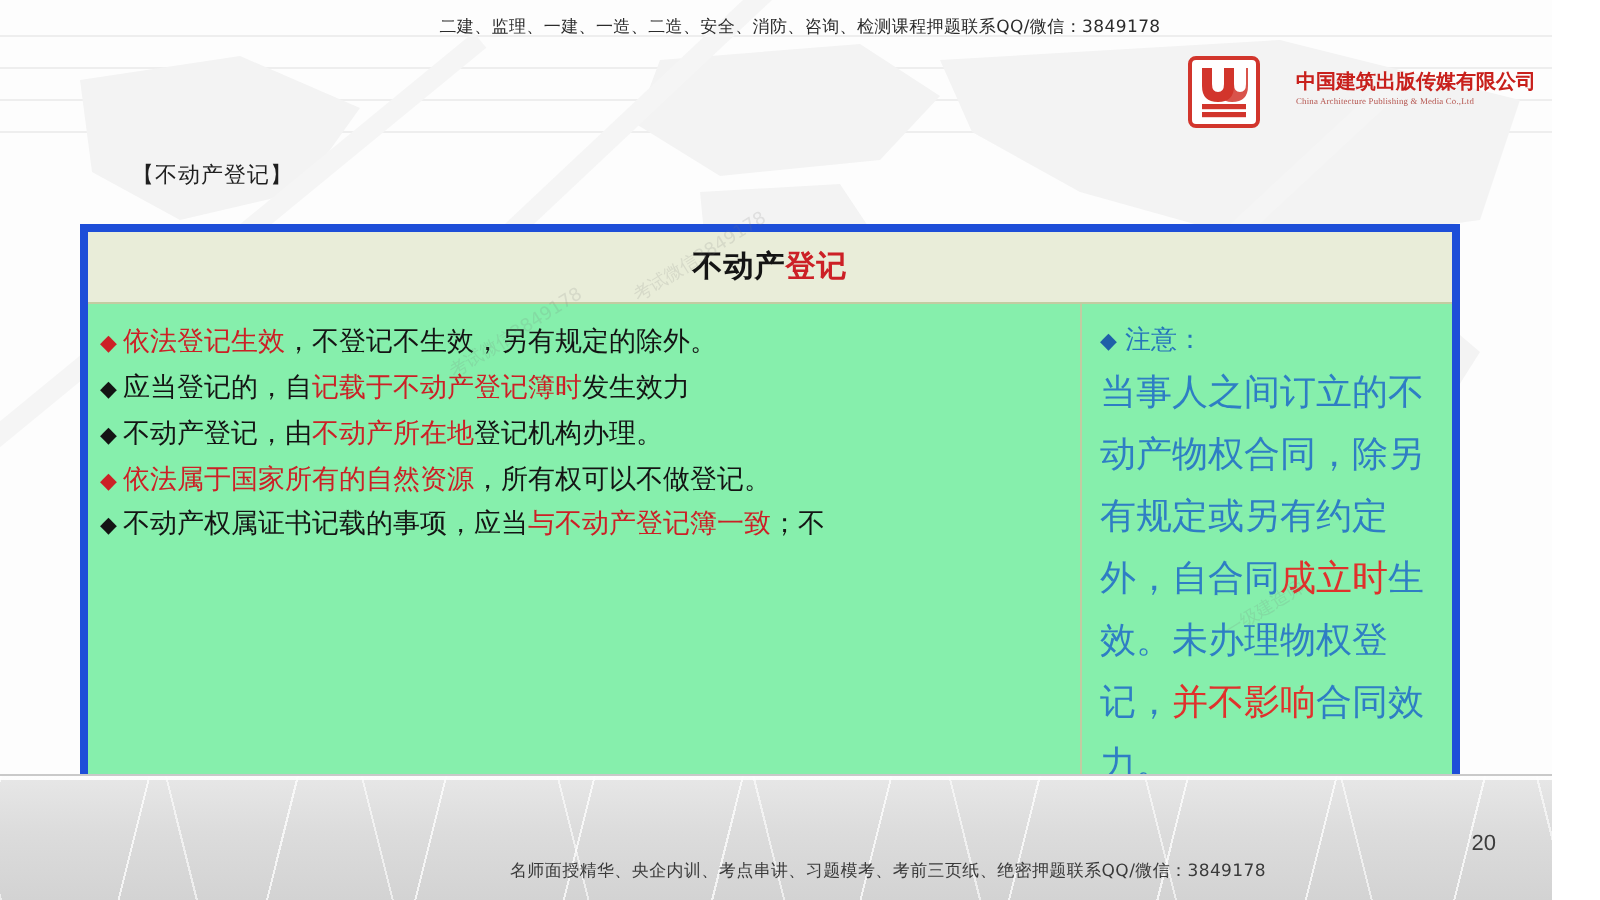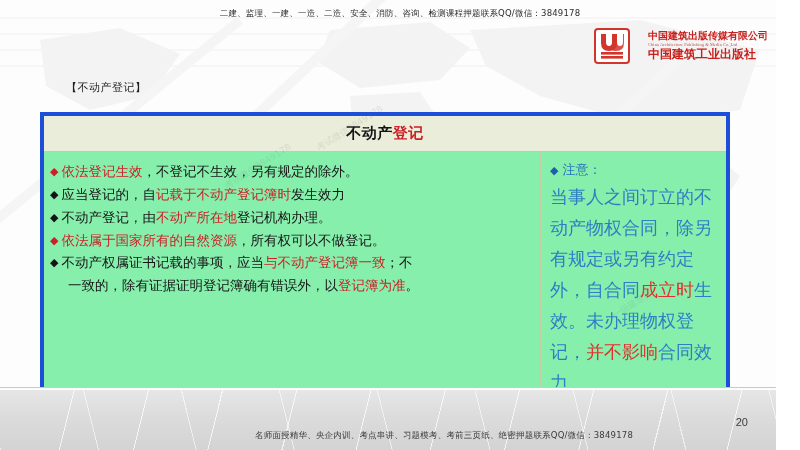--- a/index.html
+++ b/index.html
@@ -301,21 +301,20 @@
       <svg width="32" height="32" viewBox="0 0 32 32">
         <path d="M5 4 h5 v8 q0 4 3 4 q3 0 3 -4 V4 h5 v9 q0 8 -8 8 q-8 0 -8 -8 Z" fill="#d2352c"></path>
         <path d="M16 4 h5 v8 q0 4 3 4 q3 0 3 -4 V4 h1 v9 q0 8 -8 8 q-4 0 -4 -2 Z" fill="#d2352c" opacity=".85"></path>
         <rect x="5" y="22" width="22" height="2.6" fill="#d2352c"></rect>
         <rect x="5" y="26" width="22" height="2.6" fill="#d2352c"></rect>
       </svg>
     </div>
     <div class="logo-words">
       <div class="logo-cn1">中国建筑出版传媒有限公司</div>
       <div class="logo-en">China Architecture Publishing &amp; Media Co.,Ltd</div>
-      <div class="logo-cn2">中国建筑工业出版社</div>
     </div>
   </div>
 
   <div class="subtitle">【不动产登记】</div>
 
   <div class="content-table">
 
     <div class="tbl-header">
       <div class="tbl-header-text">
         <span class="blk">不动产</span><span class="red">登记</span>
@@ -338,23 +337,20 @@
               <span class="bullet-glyph" style="color:#141414">◆</span>
               <span class="bullet-body"><span class="blk">不动产登记，由</span><span class="red">不动产所在地</span><span class="blk">登记机构办理。</span></span>
             </div>
             <div class="bullet-line">
               <span class="bullet-glyph" style="color:#cc2026">◆</span>
               <span class="bullet-body"><span class="red">依法属于国家所有的自然资源</span><span class="blk">，所有权可以不做登记。</span></span>
             </div>
             <div class="bullet-line">
               <span class="bullet-glyph" style="color:#141414">◆</span>
               <span class="bullet-body"><span class="blk">不动产权属证书记载的事项，应当</span><span class="red">与不动产登记簿一致</span><span class="blk">；不</span></span>
-            </div>
-            <div class="bullet-line bullet-cont">
-              <span class="bullet-body"><span class="blk">一致的，除有证据证明登记簿确有错误外，以</span><span class="red">登记簿为准</span><span class="blk">。</span></span>
             </div>
           </div>
       </div>
 
       <div class="cell-right">
         <div class="note-head">
           <span class="note-glyph">◆</span>
           <span>注意：</span>
         </div>
         <div class="note-body" id="note-body"><span class="">当事人之间订立的不动产物权合同，除另有规定或另有约定外，自合同</span><span class="red">成立时</span><span class="">生效。未办理物权登记，</span><span class="red">并不影响</span><span class="">合同效力。</span></div>

